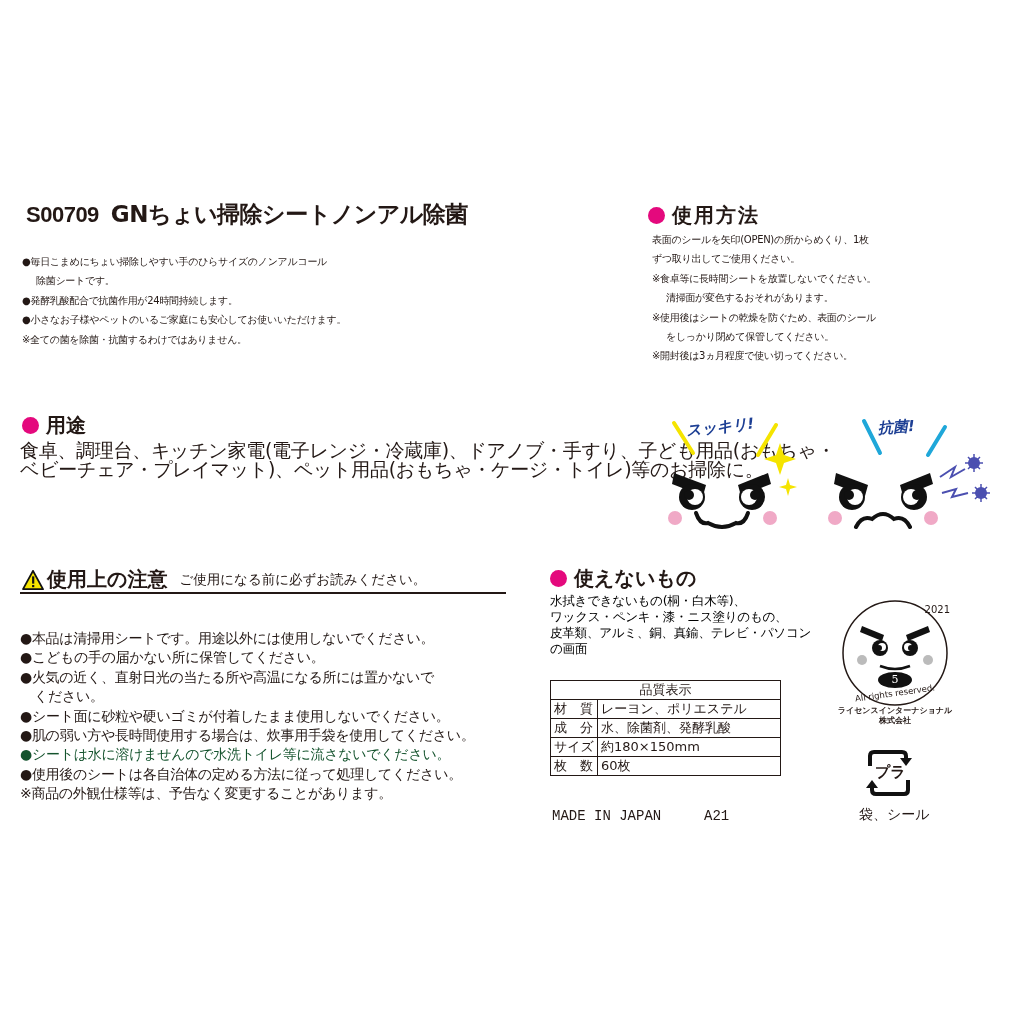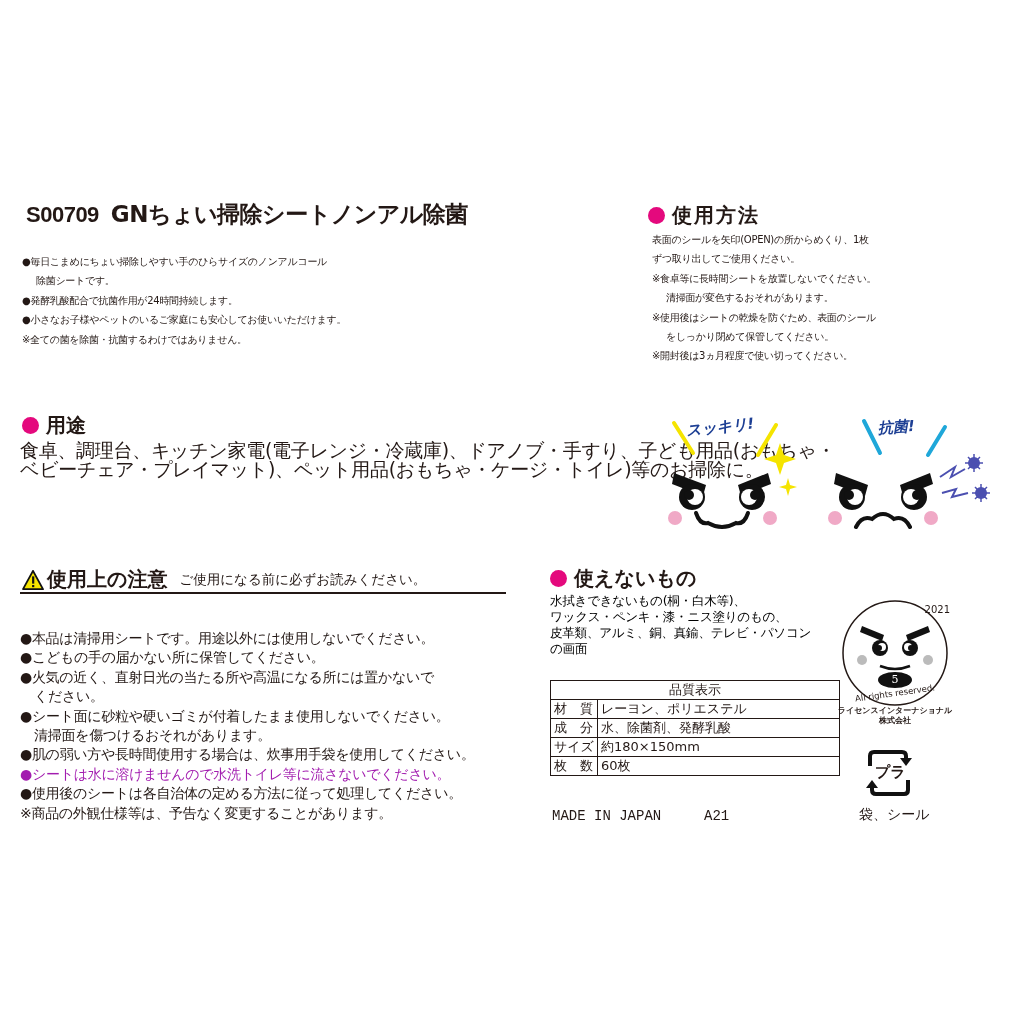--- a/index.html
+++ b/index.html
@@ -6,26 +6,26 @@
   html, body { width: 1024px; height: 1024px; background: #ffffff; overflow: hidden; }
   body { position: relative; font-family: "DejaVu Sans", "Liberation Sans", sans-serif; color: #231815; }
   .abs { position: absolute; }
   .title { left: 26px; top: 199px; font-family: "DejaVu Sans", sans-serif; font-weight: bold; font-size: 22px; letter-spacing: -0.5px; white-space: nowrap; }
   .title .code { font-weight: bold; font-family: "Liberation Sans", sans-serif; margin-right: 12px; font-size: 22px; }
   .title .name { font-size: 23px; font-weight: bold; }
   .sec-head { font-weight: bold; font-size: 20px; display: flex; align-items: center; white-space: nowrap; }
   .dot { display: inline-block; width: 17px; height: 17px; border-radius: 50%; background: #e4097d; margin-right: 7px; }
   .body-text { font-size: 10px; line-height: 19.4px; white-space: nowrap; letter-spacing: -0.3px; }
   .indent { padding-left: 14px; }
-  .pink { color: #a21caf; }
+  .pink { color: #14532d; }
   .red { color: #000000; }
   .rule { left: 20px; top: 592px; width: 486px; height: 2px; background: #231815; }
   .warn-icon { display: inline-block; width: 22px; height: 20px; margin-right: 3px; }
   .sub-note { font-size: 13.5px; font-weight: normal; margin-left: 12px; }
-  table.q { border-collapse: collapse; font-size: 13px; width: 290px; padding-left: 16px; }
+  table.q { border-collapse: collapse; font-size: 13px; width: 231px; padding-left: 16px; }
   table.q td { border: 1px solid #231815; height: 19px; padding: 0 3px; white-space: nowrap; }
   table.q td.lbl { width: 47px; letter-spacing: 0; }
   table.q td.head { text-align: center; }
   .made { font-family: Liberation Mono, monospace; font-size: 14px; white-space: nowrap; }
   .small-bold { font-size: 8px; font-weight: bold; text-align: center; line-height: 10px; }
 </style>
 </head>
 <body>
 
 <div class="abs title">
@@ -142,21 +142,20 @@
     <span class="sub-note">ご使用になる前に必ずお読みください。</span>
   </div>
 </div>
 <div class="abs rule"></div>
 <div class="abs body-text" style="left:20px; top:601px; font-size:14px; line-height:19.4px;margin-top:28px;">
   <div>●本品は清掃用シートです。用途以外には使用しないでください。</div>
   <div>●こどもの手の届かない所に保管してください。</div>
   <div>●火気の近く、直射日光の当たる所や高温になる所には置かないで</div>
   <div class="indent">ください。</div>
   <div>●シート面に砂粒や硬いゴミが付着したまま使用しないでください。</div>
-  <div class="indent">清掃面を傷つけるおそれがあります。</div>
   <div>●肌の弱い方や長時間使用する場合は、炊事用手袋を使用してください。</div>
   <div class="pink">●シートは水に溶けませんので水洗トイレ等に流さないでください。</div>
   <div>●使用後のシートは各自治体の定める方法に従って処理してください。</div>
   <div>※商品の外観仕様等は、予告なく変更することがあります。</div>
 </div>
 
 <div class="abs" style="left:550px; top:565px;">
   <div class="sec-head">
     <span class="dot"></span>
     <span>使えないもの</span>

